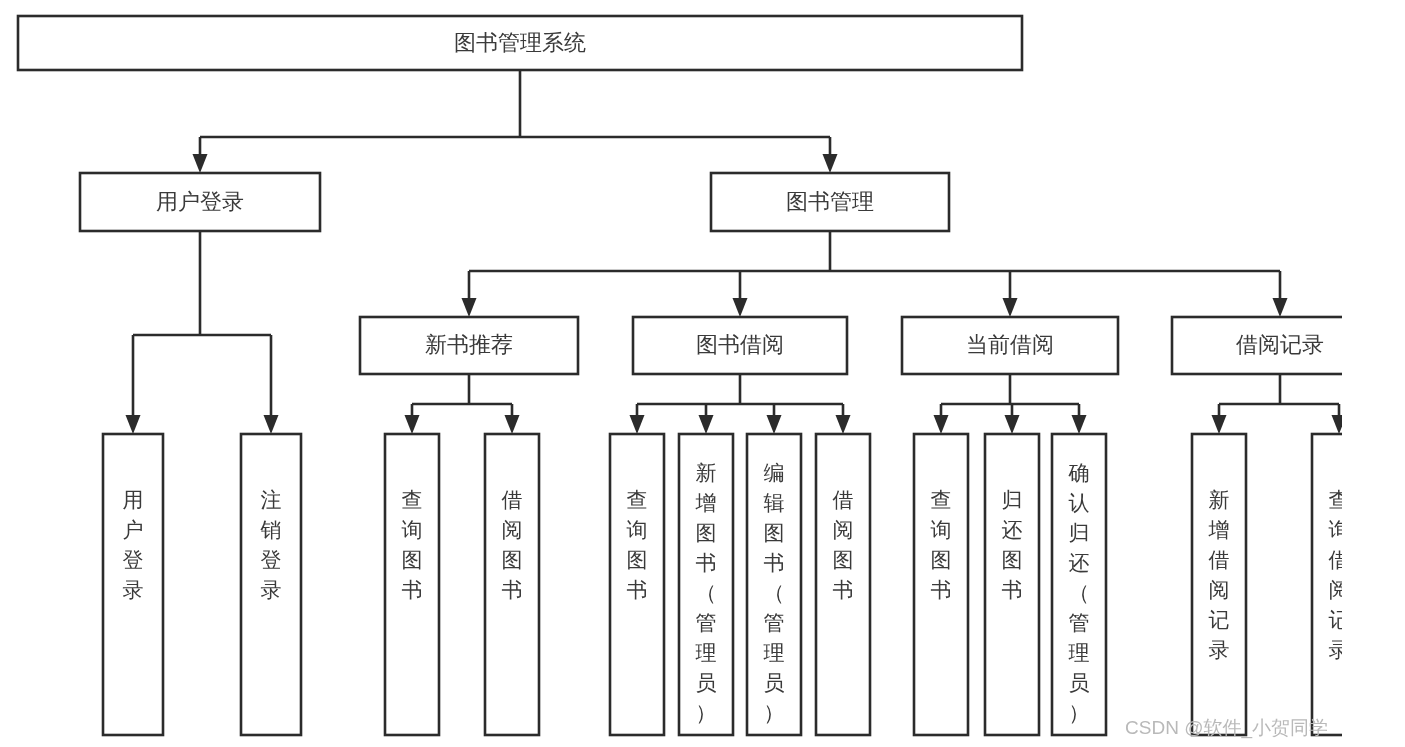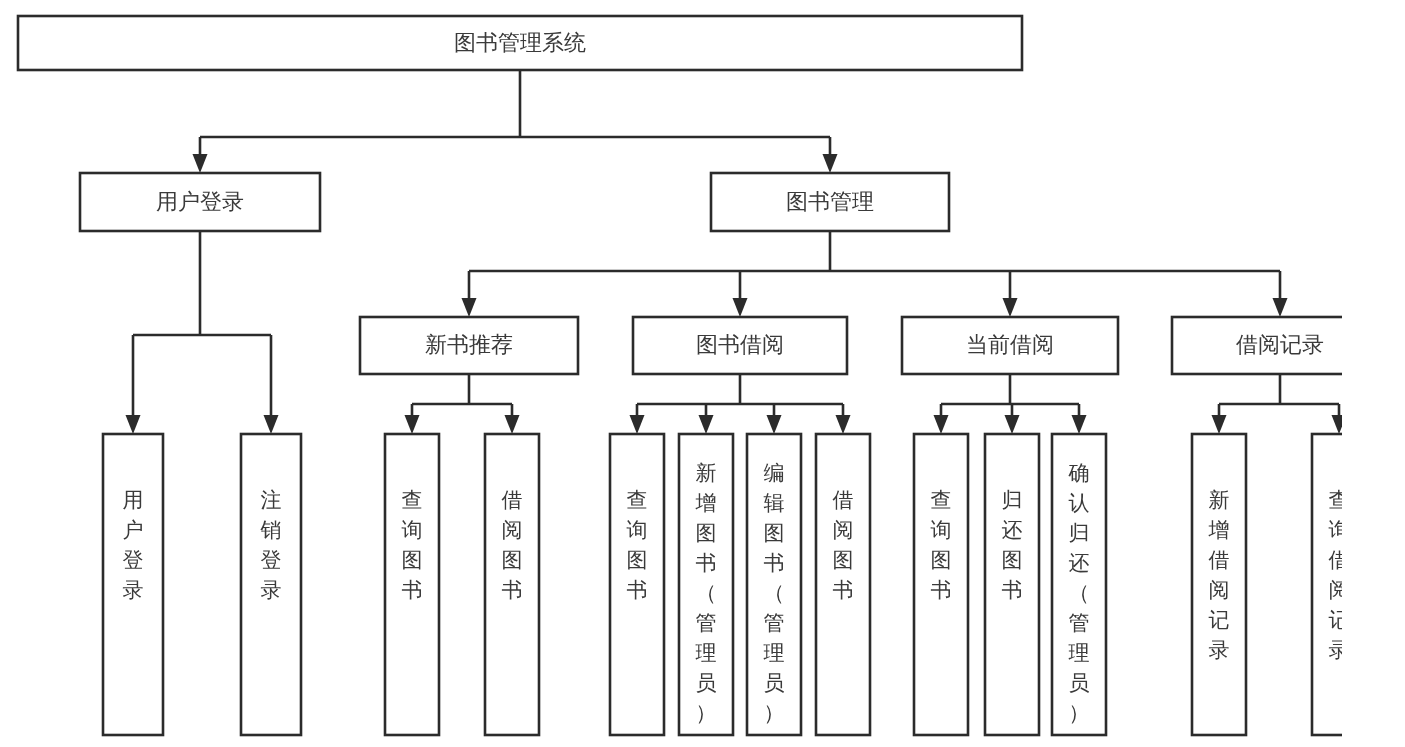--- a/index.html
+++ b/index.html
@@ -197,13 +197,14 @@
         <g>
           <rect x="1192" y="434" width="54" height="301" class="node-box"></rect>
           <text x="1219" class="node-label vertical"><tspan x="1219" y="501">新</tspan><tspan x="1219" y="531">增</tspan><tspan x="1219" y="561">借</tspan><tspan x="1219" y="591">阅</tspan><tspan x="1219" y="621">记</tspan><tspan x="1219" y="651">录</tspan></text>
         </g>
         <g>
           <rect x="1312" y="434" width="54" height="301" class="node-box"></rect>
           <text x="1339" class="node-label vertical"><tspan x="1339" y="501">查</tspan><tspan x="1339" y="531">询</tspan><tspan x="1339" y="561">借</tspan><tspan x="1339" y="591">阅</tspan><tspan x="1339" y="621">记</tspan><tspan x="1339" y="651">录</tspan></text>
         </g>
       </g>
   </svg>
+  <div class="watermark">CSDN @软件_小贺同学</div>
 </div>
 
 </body></html>

